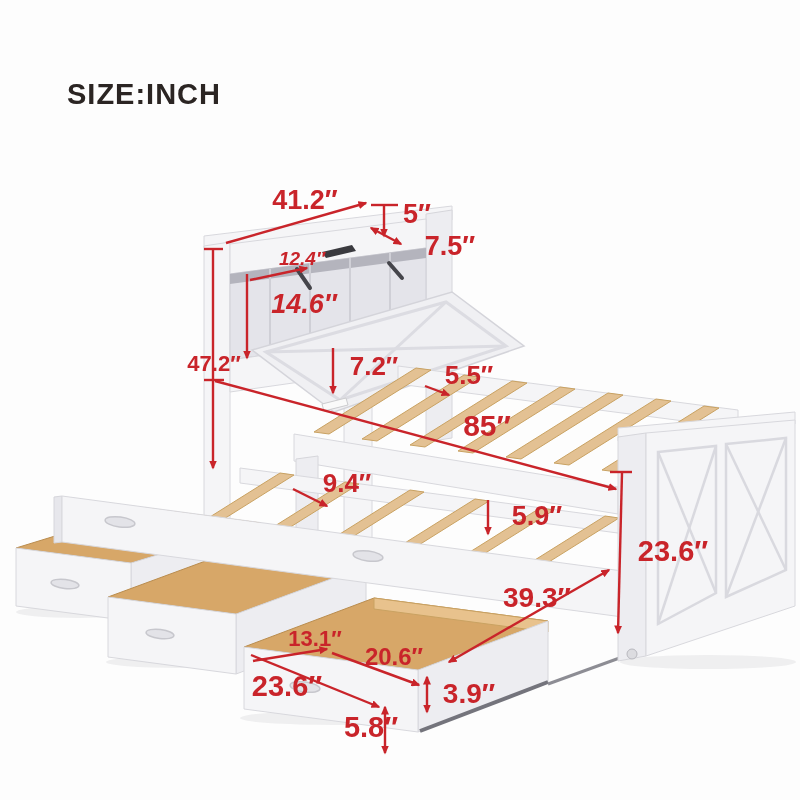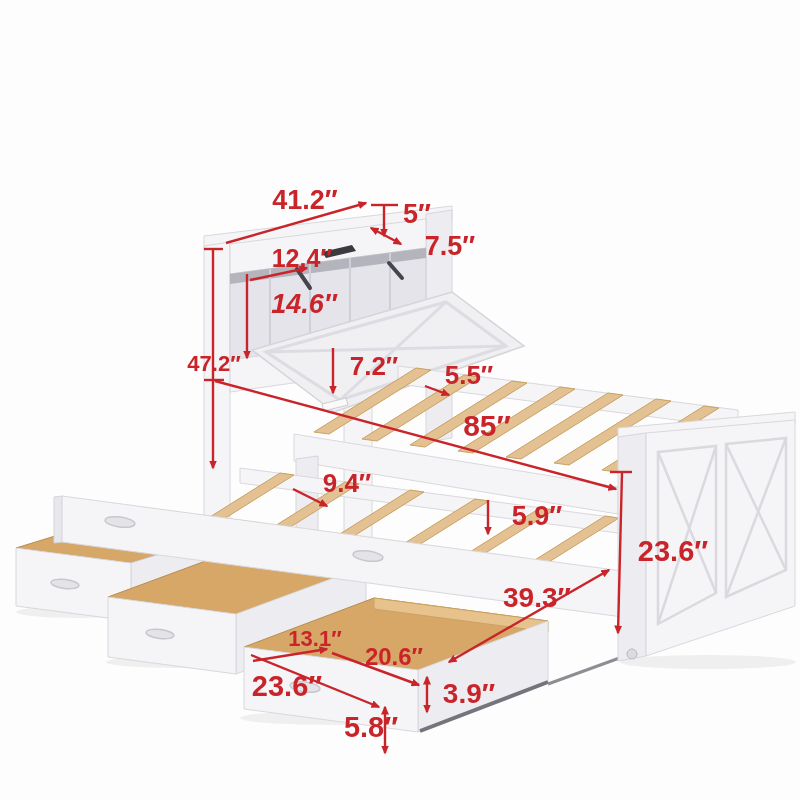--- a/index.html
+++ b/index.html
@@ -30,20 +30,21 @@
   .trim{fill:none;stroke:#dcdce2;stroke-width:3;}
   .trim2{fill:none;stroke:#d9d9df;stroke-width:2.5;}
   .shadow{fill:#efeff0;}
   .handle{fill:#e3e3e8;stroke:#c7c7cd;stroke-width:1.5;}
 </style>
 </head>
 <body style="--red: #c9242a; --dark: #2b2523; --bg: #fdfdfd;">
 
 <div id="stage">
 
+  <div class="size-title">SIZE:INCH</div>
 
   <svg id="illustration" width="800" height="800" viewBox="0 0 800 800">
 
     <g>
       <ellipse class="shadow" cx="220" cy="591" rx="42" ry="5"></ellipse>
       <ellipse class="shadow" cx="78" cy="612" rx="62" ry="6"></ellipse>
       <ellipse class="shadow" cx="178" cy="662" rx="72" ry="6"></ellipse>
       <ellipse class="shadow" cx="335" cy="718" rx="95" ry="7"></ellipse>
       <ellipse class="shadow" cx="708" cy="662" rx="88" ry="7"></ellipse>
     </g>
@@ -174,21 +175,21 @@
       <line x1="332" y1="653" x2="419" y2="685" marker-end="url(#ah)"></line>
       <line x1="251" y1="655" x2="379" y2="707" marker-end="url(#ah)"></line>
       <line x1="427" y1="677" x2="427" y2="712" marker-end="url(#ah)" marker-start="url(#ahr)"></line>
       <line x1="385" y1="707" x2="385" y2="753" marker-end="url(#ah)" marker-start="url(#ahr)"></line>
     </svg>
 
   <div id="dim-labels">
       <div class="dim-label" style="left: 289px; top: 200px; font-size: 27px;">41.2″</div>
       <div class="dim-label" style="left: 401px; top: 214px; font-size: 27px;">5″</div>
       <div class="dim-label" style="left: 434px; top: 246px; font-size: 27px;">7.5″</div>
-      <div class="dim-label" style="left: 286px; top: 258px; font-size: 25px;">12.4″</div>
+      <div class="dim-label" style="left: 286px; top: 258px; font-size: 19px; font-style: italic;">12.4″</div>
       <div class="dim-label" style="left: 288px; top: 304px; font-size: 27px; font-style: italic;">14.6″</div>
       <div class="dim-label" style="left: 181px; top: 364px; font-size: 22px; margin-left: 17px;">47.2″</div>
       <div class="dim-label" style="left: 358px; top: 366px; font-size: 26px;">7.2″</div>
       <div class="dim-label" style="left: 453px; top: 375px; font-size: 26px;">5.5″</div>
       <div class="dim-label" style="left: 471px; top: 426px; font-size: 30px;">85″</div>
       <div class="dim-label" style="left: 331px; top: 483px; font-size: 26px;">9.4″</div>
       <div class="dim-label" style="left: 521px; top: 516px; font-size: 27px;">5.9″</div>
       <div class="dim-label" style="left: 657px; top: 551px; font-size: 29px;">23.6″</div>
       <div class="dim-label" style="left: 521px; top: 598px; font-size: 28px;">39.3″</div>
       <div class="dim-label" style="left: 299px; top: 639px; font-size: 22px;">13.1″</div>

